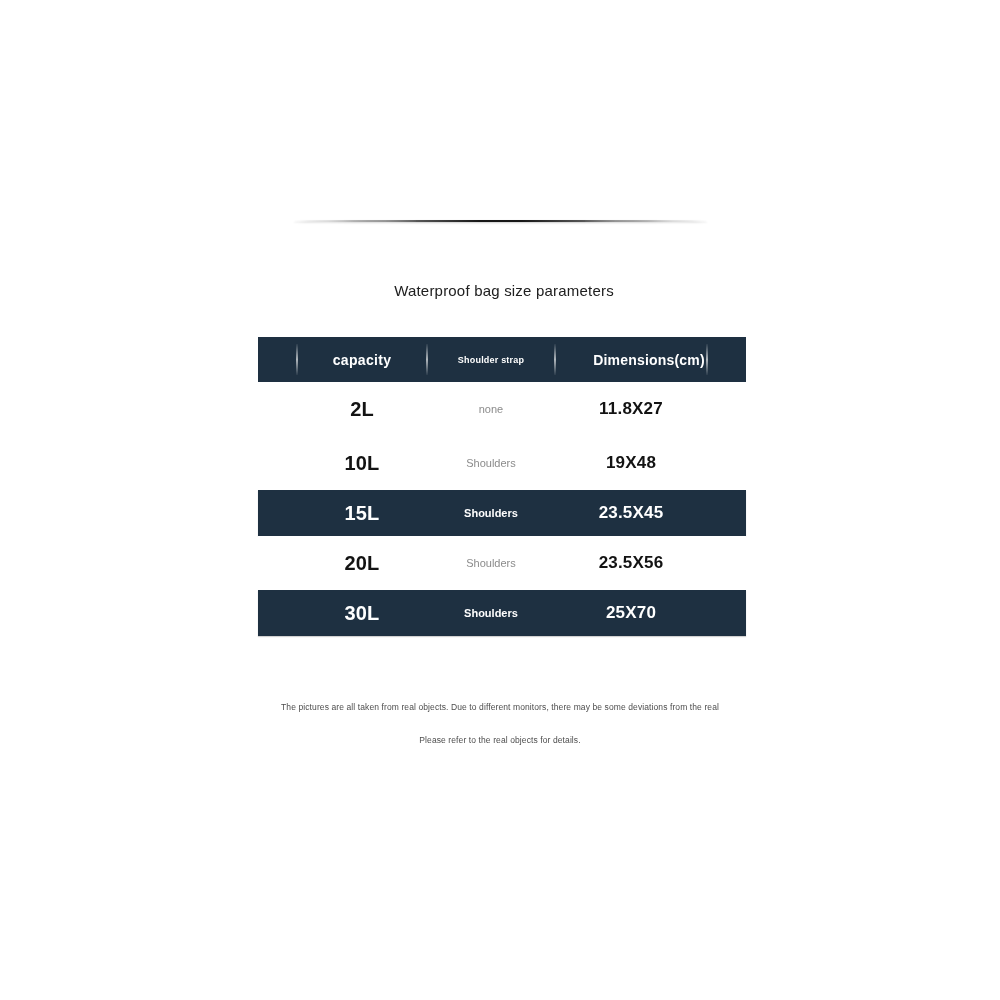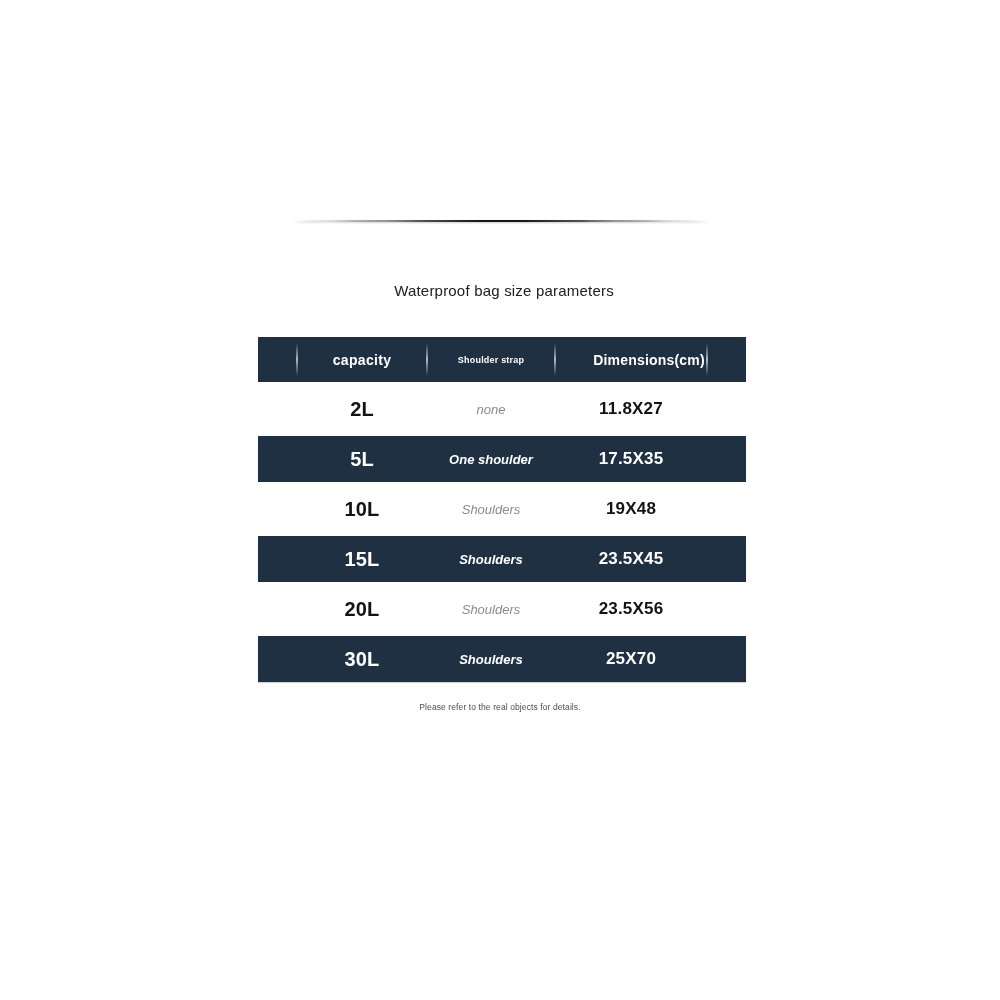--- a/index.html
+++ b/index.html
@@ -89,21 +89,21 @@
   }
   .row.dark {
     height: 46px;
     background: #1e3041;
     color: #ffffff;
     box-shadow: 0 1px 1px rgba(0,0,0,0.18);
   }
 
   .row.body .cap { font-size: 20px; font-weight: 700; letter-spacing: 0.2px; }
   .row.body .dim { font-size: 17px; font-weight: 700; letter-spacing: 0.2px; }
-  .row.body .strap { font-size: 13px; font-style: italic; }
+  .row.body .strap { font-size: 11px; }
   .row.light .strap { color: #8b8b8b; font-weight: 400; }
   .row.dark .strap { color: #ffffff; font-weight: 700; }
 
   .footer {
     position: absolute;
     left: 135px;
     width: 730px;
     top: 700px;
     text-align: center;
     color: #4d4d4d;
@@ -140,27 +140,20 @@
     </div>
 
     <div class="row body light">
       <span class="cell pad"></span>
       <span class="cell cap">2L</span>
       <span class="cell strap">none</span>
       <span class="cell dim">11.8X27</span>
       <span class="cell pad"></span>
     </div>
 
-    <div class="row body dark">
-      <span class="cell pad"></span>
-      <span class="cell cap">5L</span>
-      <span class="cell strap">One shoulder</span>
-      <span class="cell dim">17.5X35</span>
-      <span class="cell pad"></span>
-    </div>
 
     <div class="row body light">
       <span class="cell pad"></span>
       <span class="cell cap">10L</span>
       <span class="cell strap">Shoulders</span>
       <span class="cell dim">19X48</span>
       <span class="cell pad"></span>
     </div>
 
     <div class="row body dark">
@@ -183,16 +176,17 @@
       <span class="cell pad"></span>
       <span class="cell cap">30L</span>
       <span class="cell strap">Shoulders</span>
       <span class="cell dim">25X70</span>
       <span class="cell pad"></span>
     </div>
 
   </div>
 
   <div class="footer">
+    <div class="line">The pictures are all taken from real objects. Due to different monitors, there may be some deviations from the real</div>
     <div class="line">Please refer to the real objects for details.</div>
   </div>
 
 </div>
 
 </body></html>

